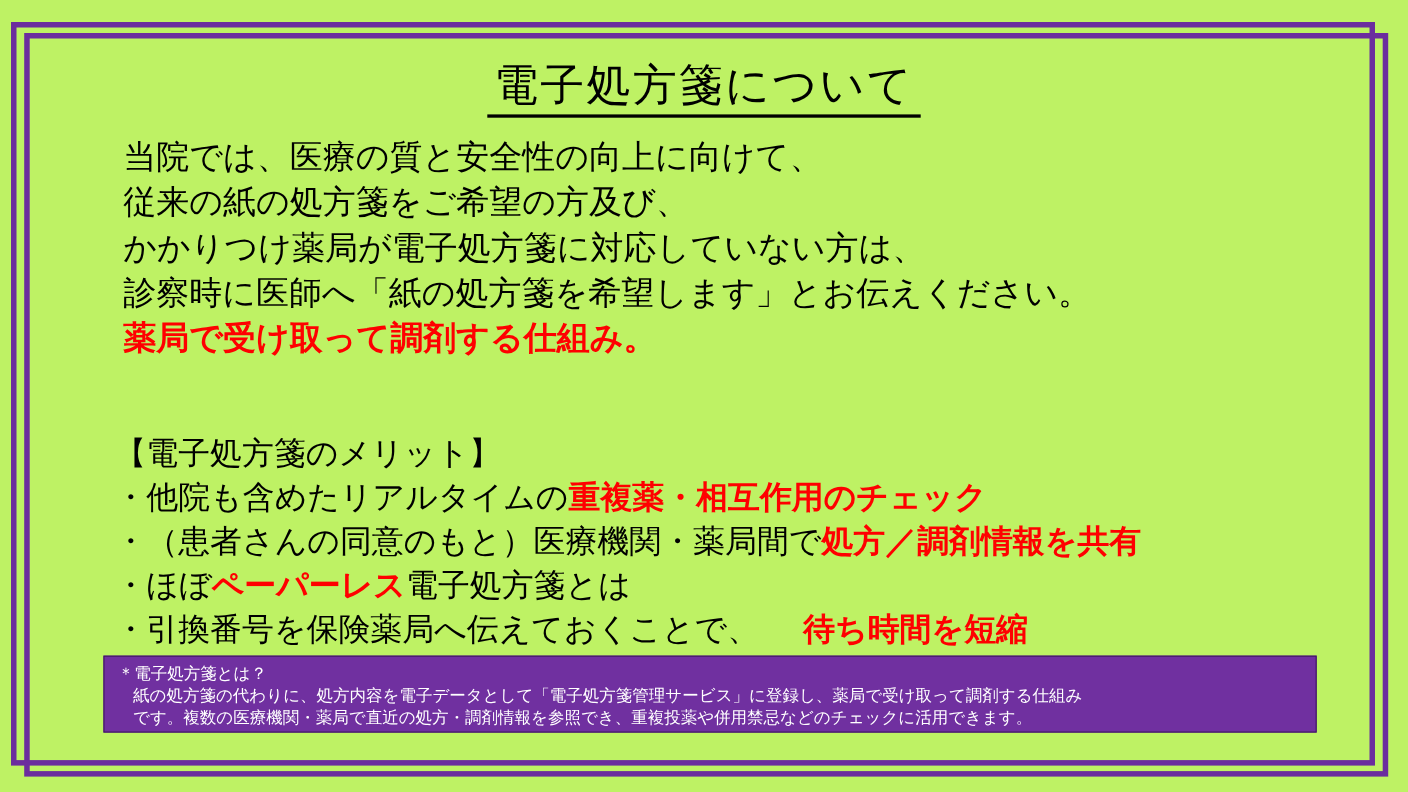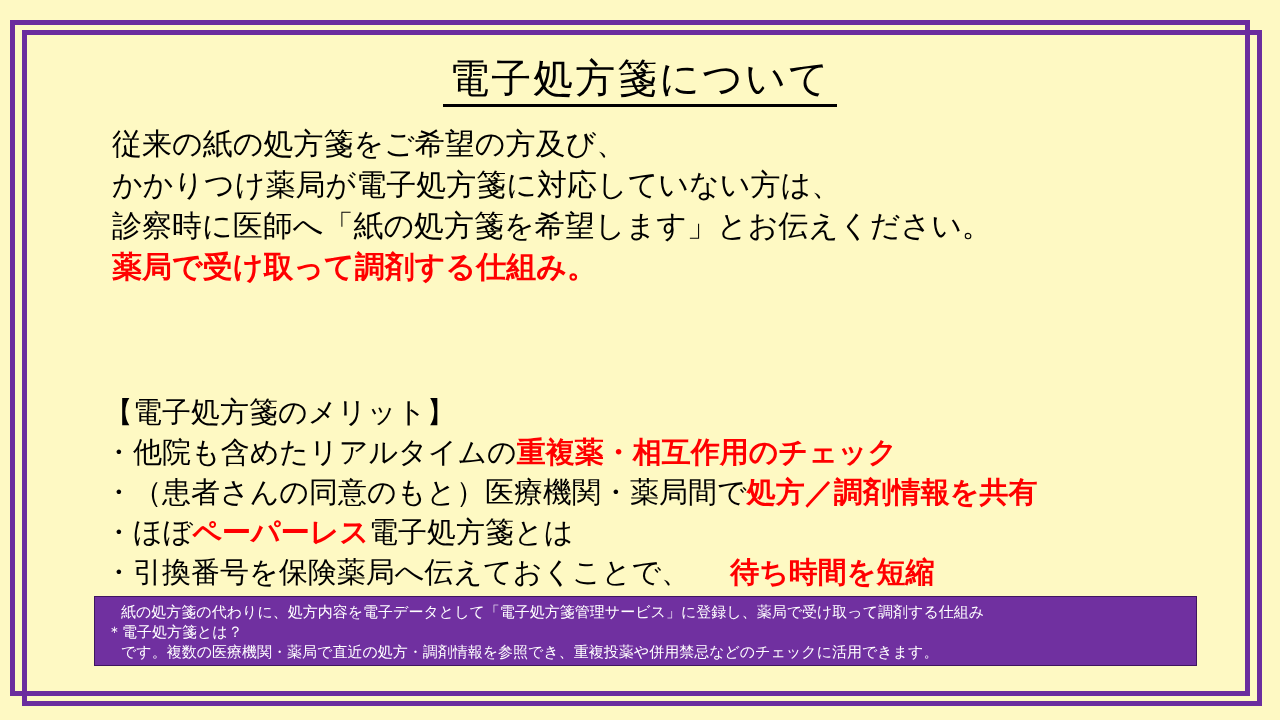--- a/index.html
+++ b/index.html
@@ -8,21 +8,21 @@
     background: #ffffff;
   }
   body {
     font-family: "Liberation Sans", "DejaVu Sans", sans-serif;
   }
 
   #slide {
     position: relative;
     width: 1280px;
     height: 720px;
-    background: #fef9c3;
+    background: #bef264;
     overflow: hidden;
   }
 
   
   .frame {
     position: absolute;
     box-sizing: border-box;
     border-style: solid;
     border-width: 5px;
     pointer-events: none;
@@ -133,37 +133,38 @@
 <div id="slide">
 
   <div class="frame frame-outer" style="border-color: rgb(107, 45, 158);"></div>
   <div class="frame frame-inner" style="border-color: rgb(107, 45, 158);"></div>
 
   <div class="title-wrap">
     <span class="title">電子処方箋について</span>
   </div>
 
   <div class="body-block">
+    <div class="body-line">当院では、医療の質と安全性の向上に向けて、</div>
     <div class="body-line">従来の紙の処方箋をご希望の方及び、</div>
     <div class="body-line">かかりつけ薬局が電子処方箋に対応していない方は、</div>
     <div class="body-line">診察時に医師へ「紙の処方箋を希望します」とお伝えください。</div>
     <div class="body-line em-red" style="color: rgb(255, 0, 0);">薬局で受け取って調剤する仕組み。</div>
   </div>
 
   <div class="merit-block">
     <div class="merit-heading">【電子処方箋のメリット】</div>
 
     <div class="merit-item"><span>・他院も含めたリアルタイムの</span><span class="em-red" style="color: rgb(255, 0, 0);">重複薬・相互作用のチェック</span><span></span></div>
 
     <div class="merit-item"><span>・（患者さんの同意のもと）医療機関・薬局間で</span><span class="em-red" style="color: rgb(255, 0, 0); margin-top: 32px;">処方／調剤情報を共有</span><span></span></div>
 
     <div class="merit-item"><span>・ほぼ</span><span class="em-red" style="color: rgb(255, 0, 0);">ペーパーレス</span><span>電子処方箋とは</span></div>
 
     <div class="merit-item"><span>・引換番号を保険薬局へ伝えておくことで、</span><span class="em-red" style="color: rgb(255, 0, 0); margin-left: 40px;">待ち時間を短縮</span><span></span></div>
   </div>
 
   <div class="footnote" style="background: rgb(112, 48, 160);">
+    <div class="fn-line" style="color: rgb(255, 255, 255);">＊電子処方箋とは？</div>
     <div class="fn-line indent" style="color: rgb(255, 255, 255);">紙の処方箋の代わりに、処方内容を電子データとして「電子処方箋管理サービス」に登録し、薬局で受け取って調剤する仕組み</div>
-    <div class="fn-line" style="color: rgb(255, 255, 255);">＊電子処方箋とは？</div>
     <div class="fn-line indent" style="color: rgb(255, 255, 255);">です。複数の医療機関・薬局で直近の処方・調剤情報を参照でき、重複投薬や併用禁忌などのチェックに活用できます。</div>
   </div>
 
 </div>
 
 </body></html>

